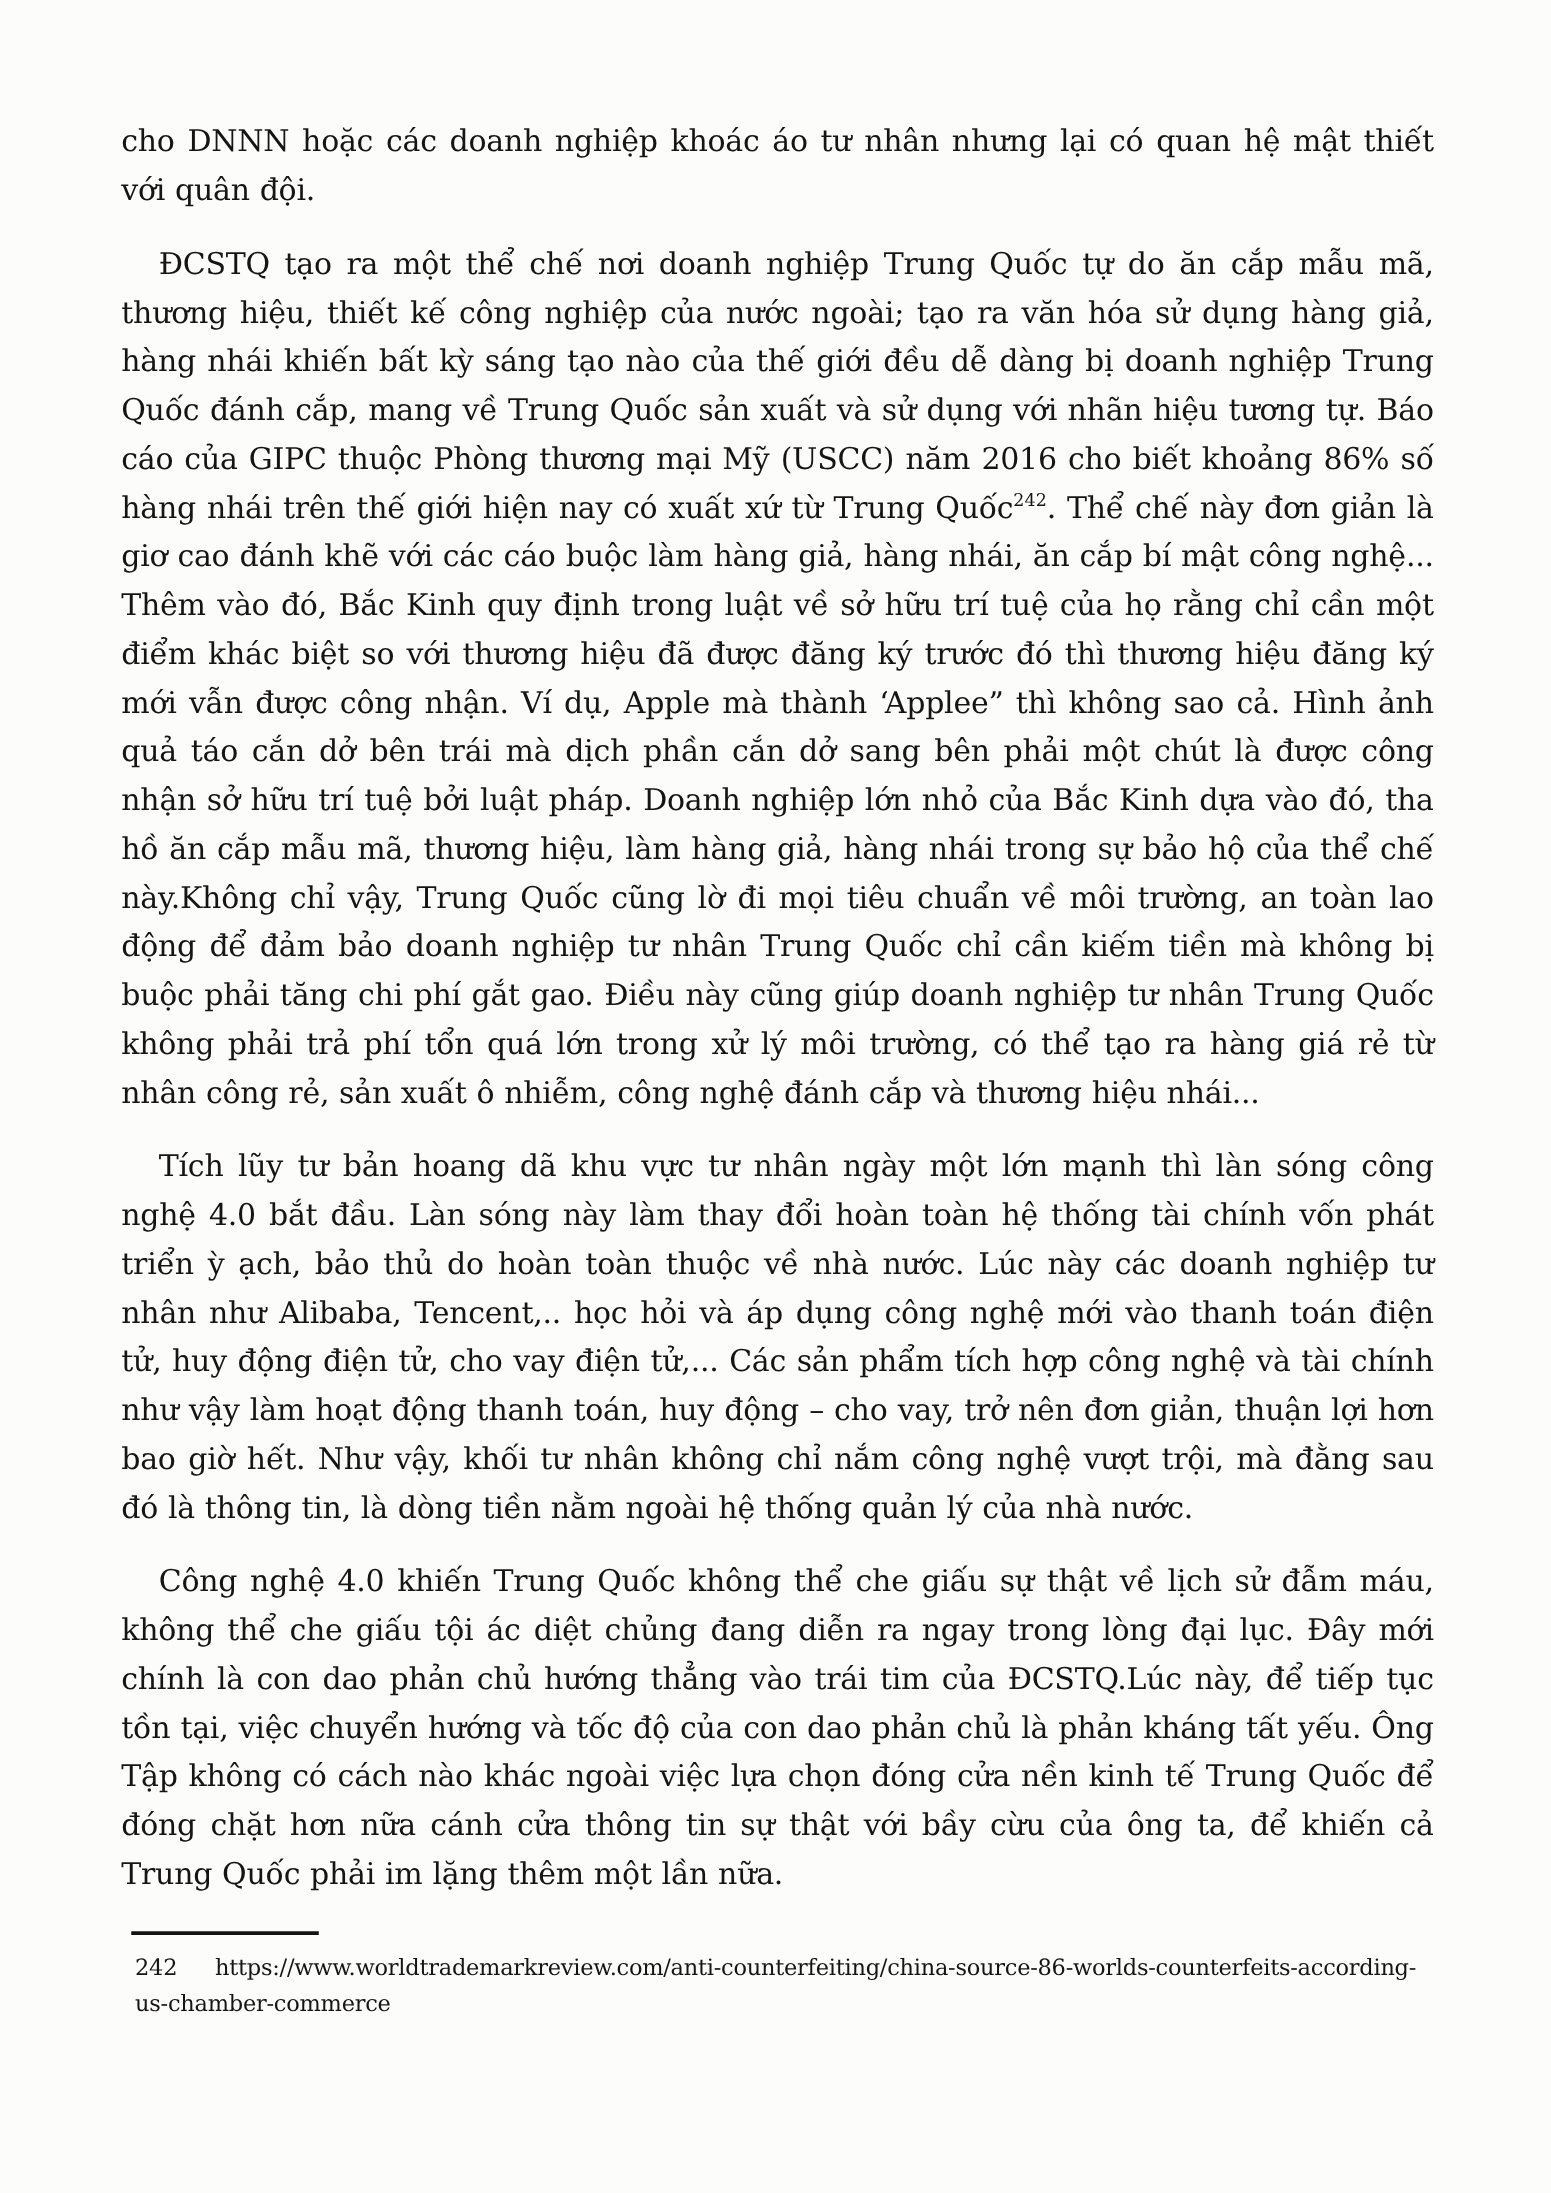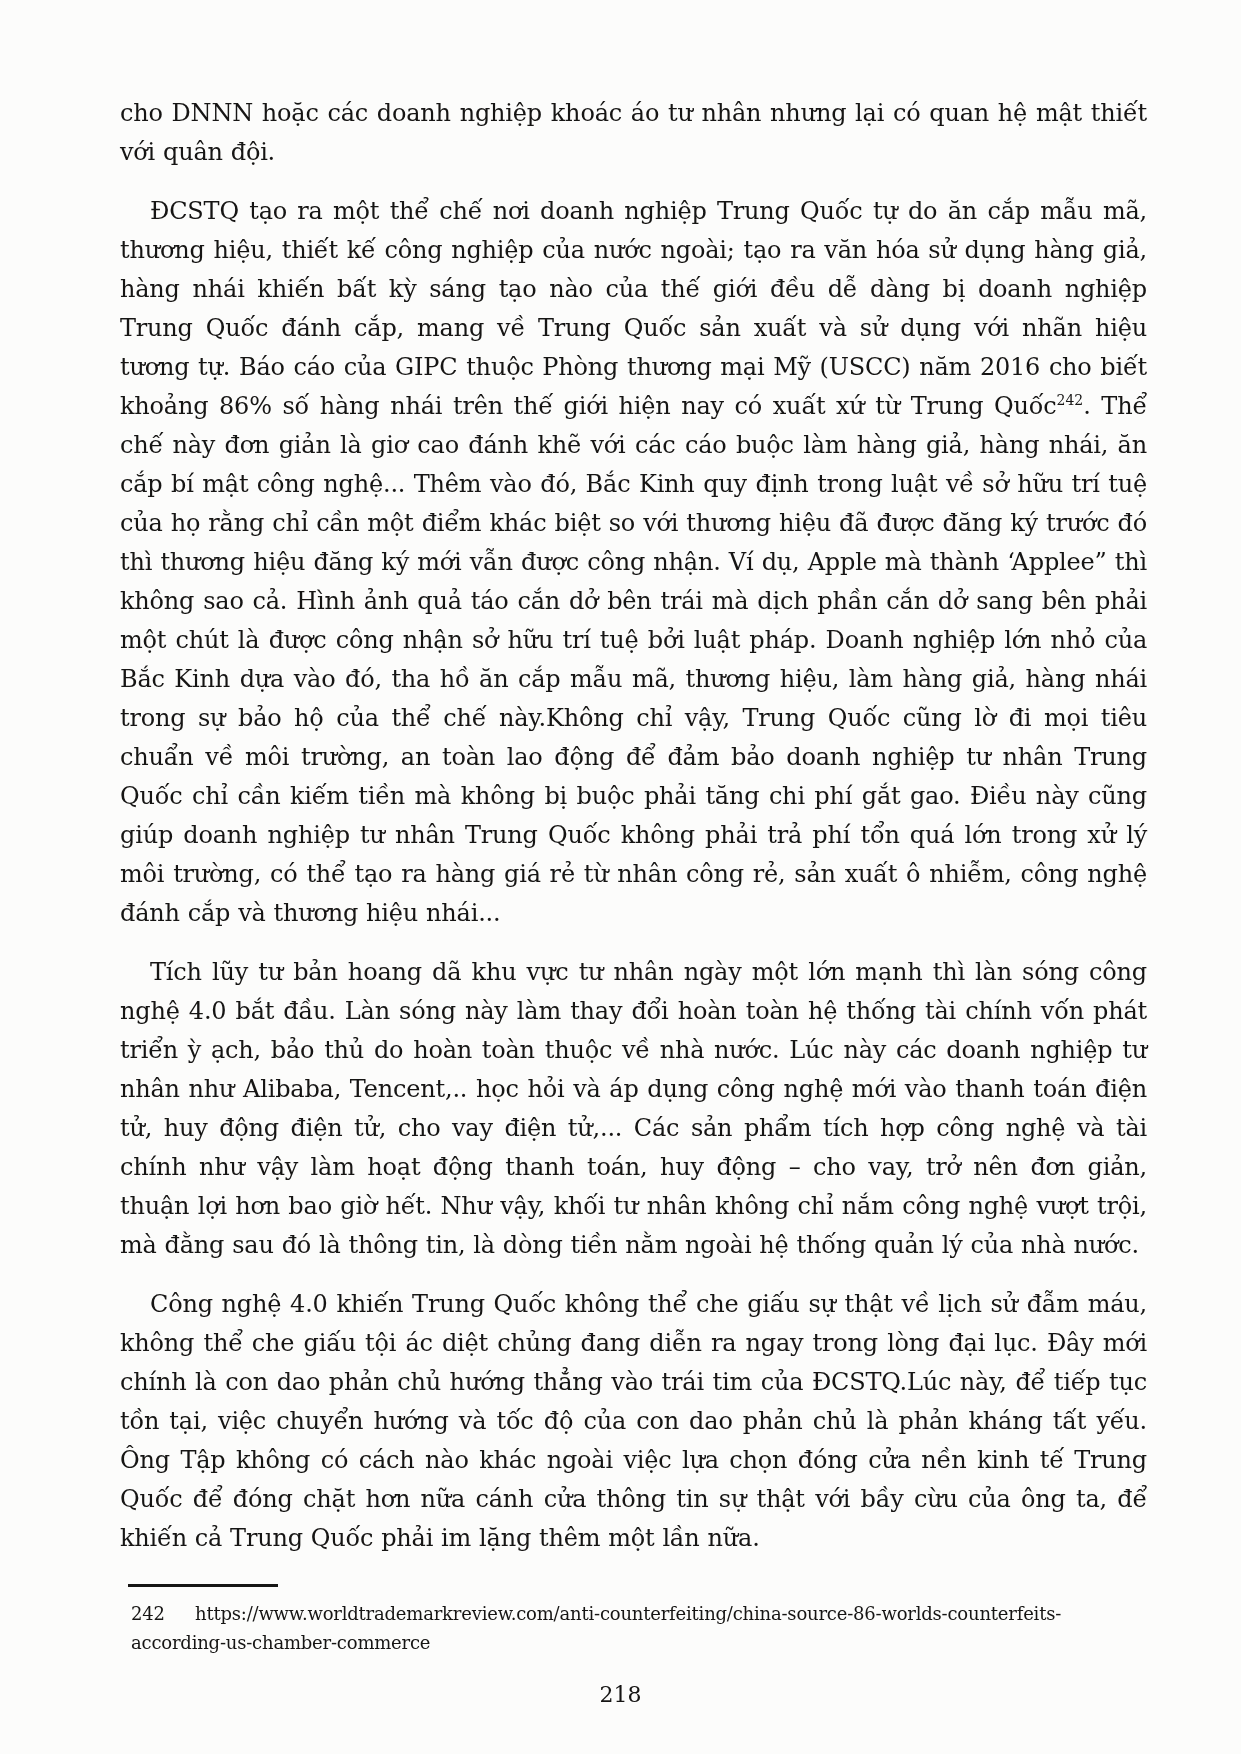--- a/index.html
+++ b/index.html
@@ -19,21 +19,20 @@
     height: 1754px;
     background: var(--paper);
     color: var(--ink);
     overflow: hidden;
   }
   .text-block {
     position: absolute;
     left: 97px;
     right: 94px;
     top: 94px;
-    margin-left: 23px;
   }
   p.body-par {
     margin: 0;
     font-size: 24px;
     line-height: 39px;
     text-align: justify;
     letter-spacing: -0.2px;
     word-spacing: 0.5px;
   }
   p.body-par + p.body-par { margin-top: 20px; }
@@ -93,15 +92,14 @@
     <p class="body-par indent">Tích lũy tư bản hoang dã khu vực tư nhân ngày một lớn mạnh thì làn sóng công nghệ 4.0 bắt đầu. Làn sóng này làm thay đổi hoàn toàn hệ thống tài chính vốn phát triển ỳ ạch, bảo thủ do hoàn toàn thuộc về nhà nước. Lúc này các doanh nghiệp tư nhân như Alibaba, Tencent,.. học hỏi và áp dụng công nghệ mới vào thanh toán điện tử, huy động điện tử, cho vay điện tử,... Các sản phẩm tích hợp công nghệ và tài chính như vậy làm hoạt động thanh toán, huy động – cho vay, trở nên đơn giản, thuận lợi hơn bao giờ hết. Như vậy, khối tư nhân không chỉ nắm công nghệ vượt trội, mà đằng sau đó là thông tin, là dòng tiền nằm ngoài hệ thống quản lý của nhà nước.</p>
 
     <p class="body-par indent">Công nghệ 4.0 khiến Trung Quốc không thể che giấu sự thật về lịch sử đẫm máu, không thể che giấu tội ác diệt chủng đang diễn ra ngay trong lòng đại lục. Đây mới chính là con dao phản chủ hướng thẳng vào trái tim của ĐCSTQ.Lúc này, để tiếp tục tồn tại, việc chuyển hướng và tốc độ của con dao phản chủ là phản kháng tất yếu. Ông Tập không có cách nào khác ngoài việc lựa chọn đóng cửa nền kinh tế Trung Quốc để đóng chặt hơn nữa cánh cửa thông tin sự thật với bầy cừu của ông ta, để khiến cả Trung Quốc phải im lặng thêm một lần nữa.</p>
 
     <hr class="footnote-sep">
 
     <p class="footnote"><span class="fn-num">242</span><span class="fn-url">https://www.worldtrademarkreview.com/anti-counterfeiting/china-source-86-worlds-counterfeits-according-us-chamber-commerce</span></p>
 
   </div>
 
-  <div class="page-number">218</div>
 
 </div>
 
 </body></html>

